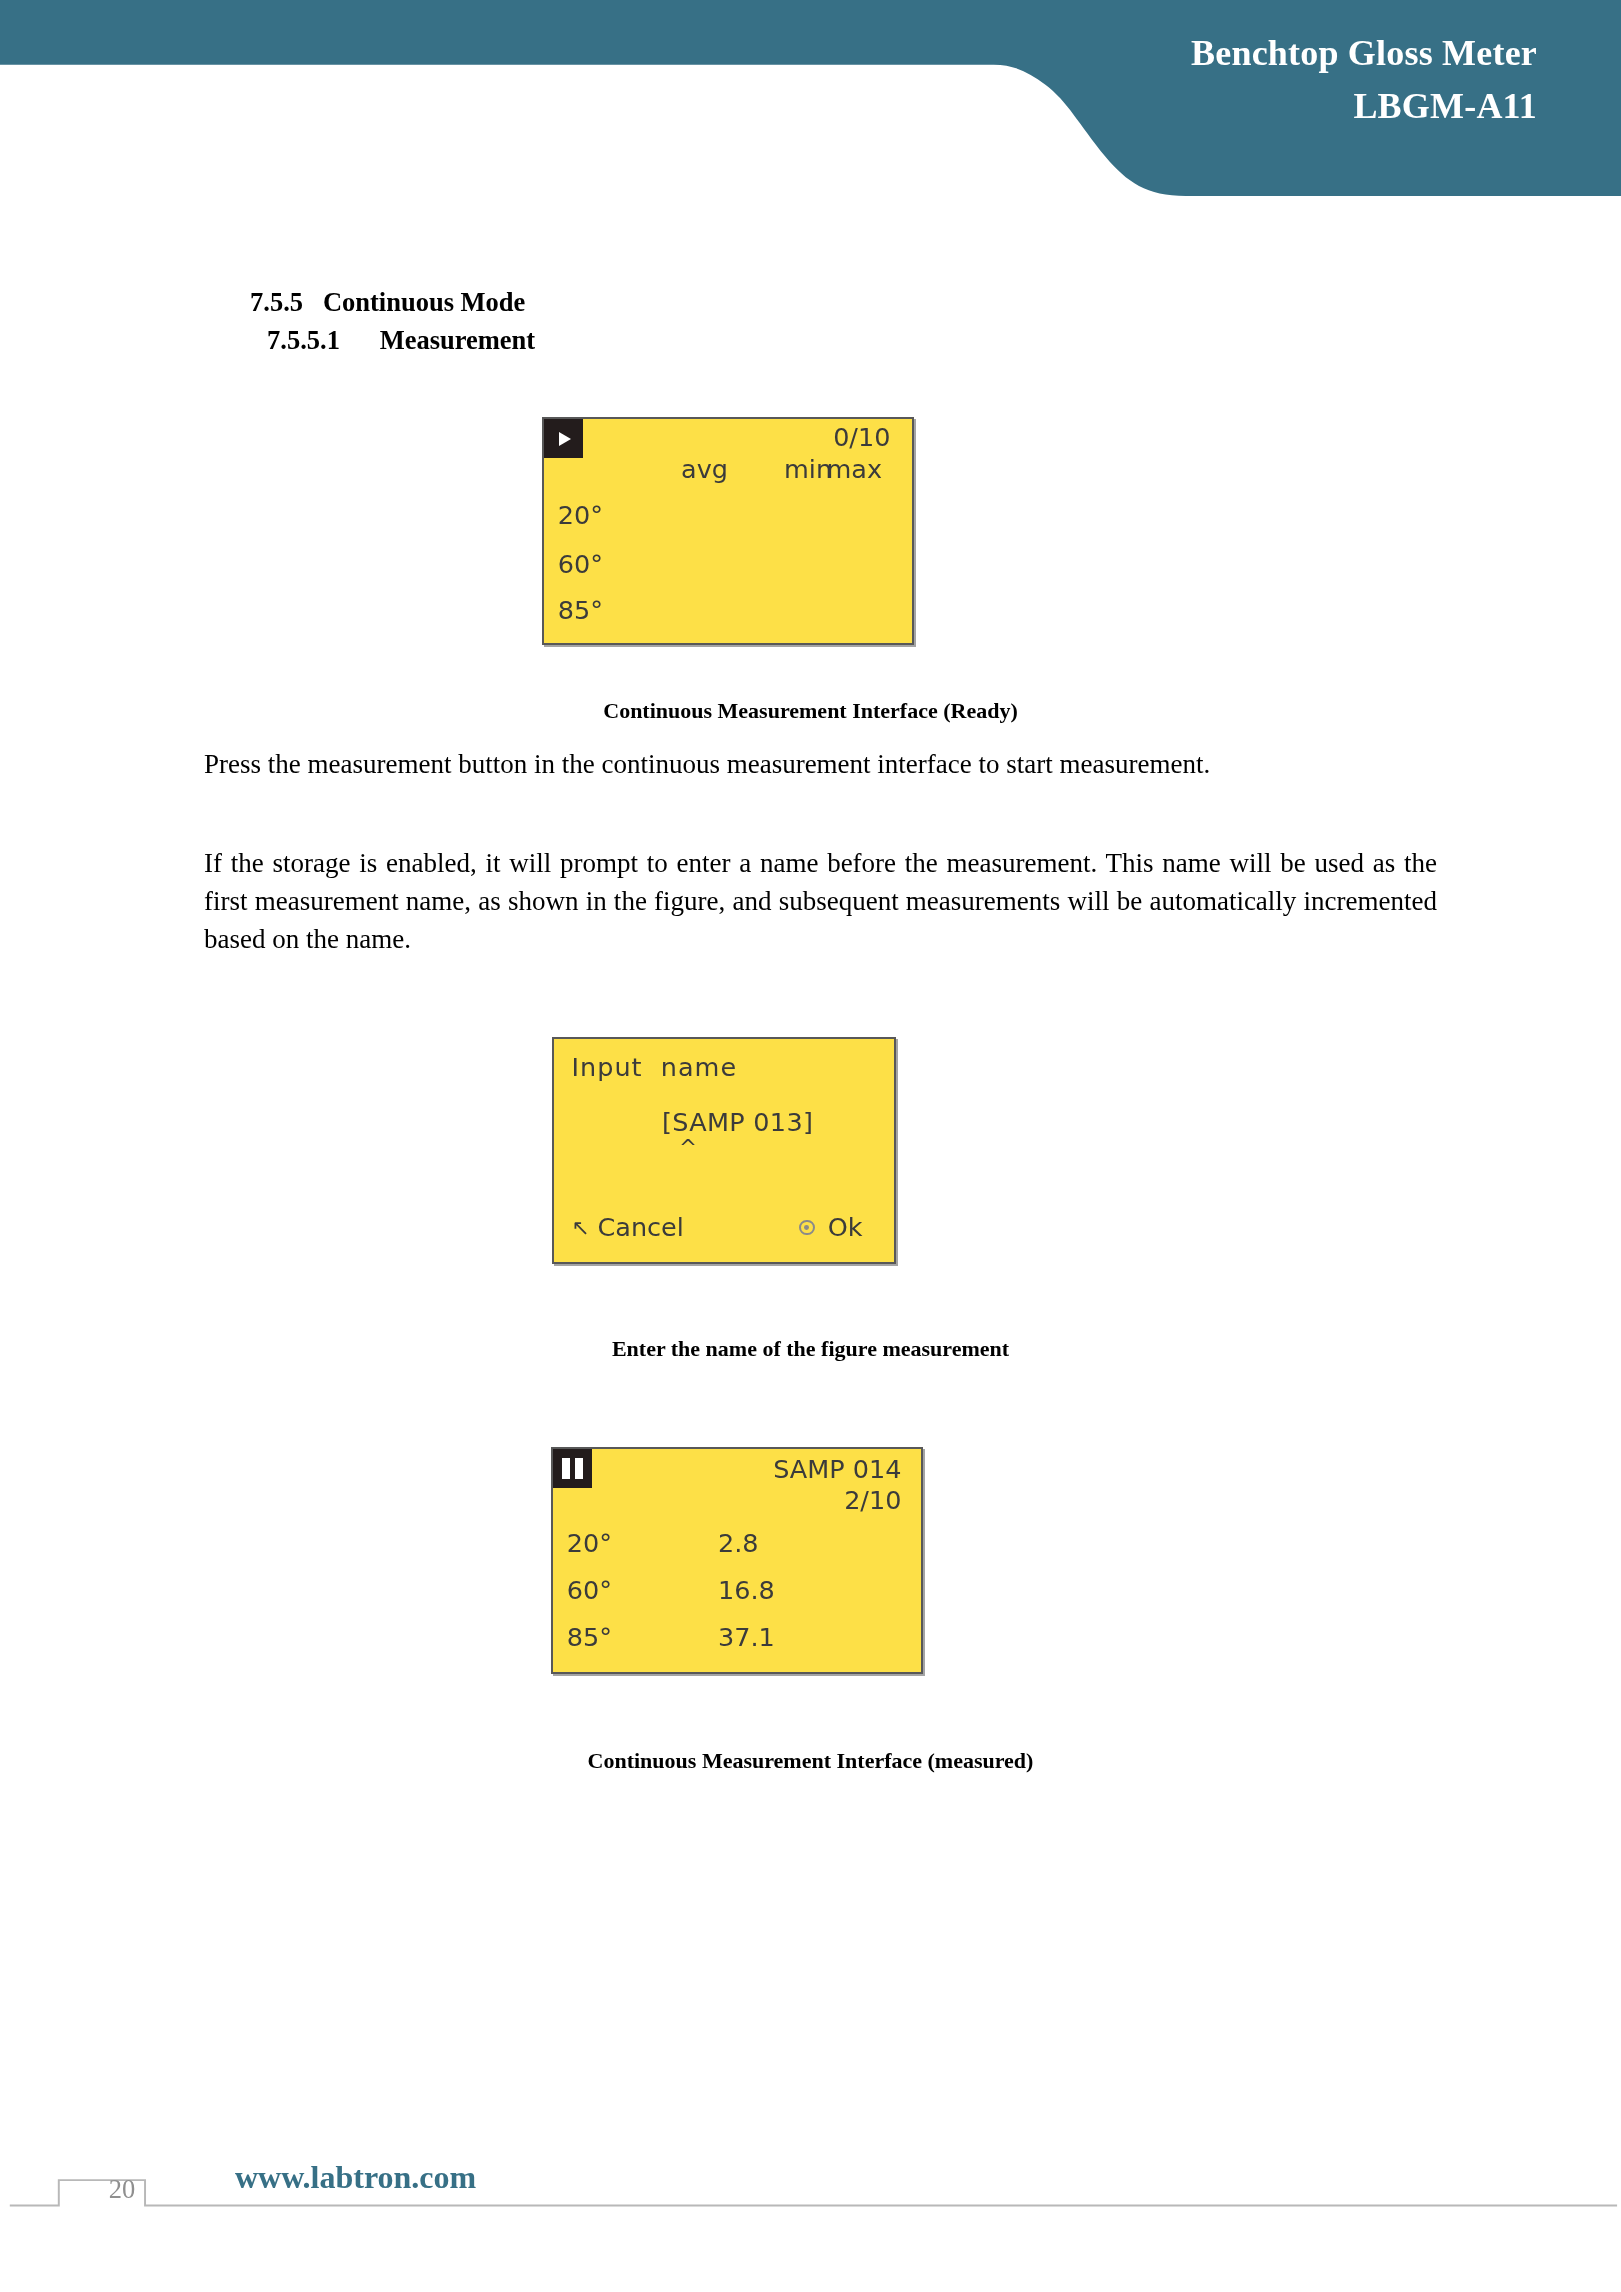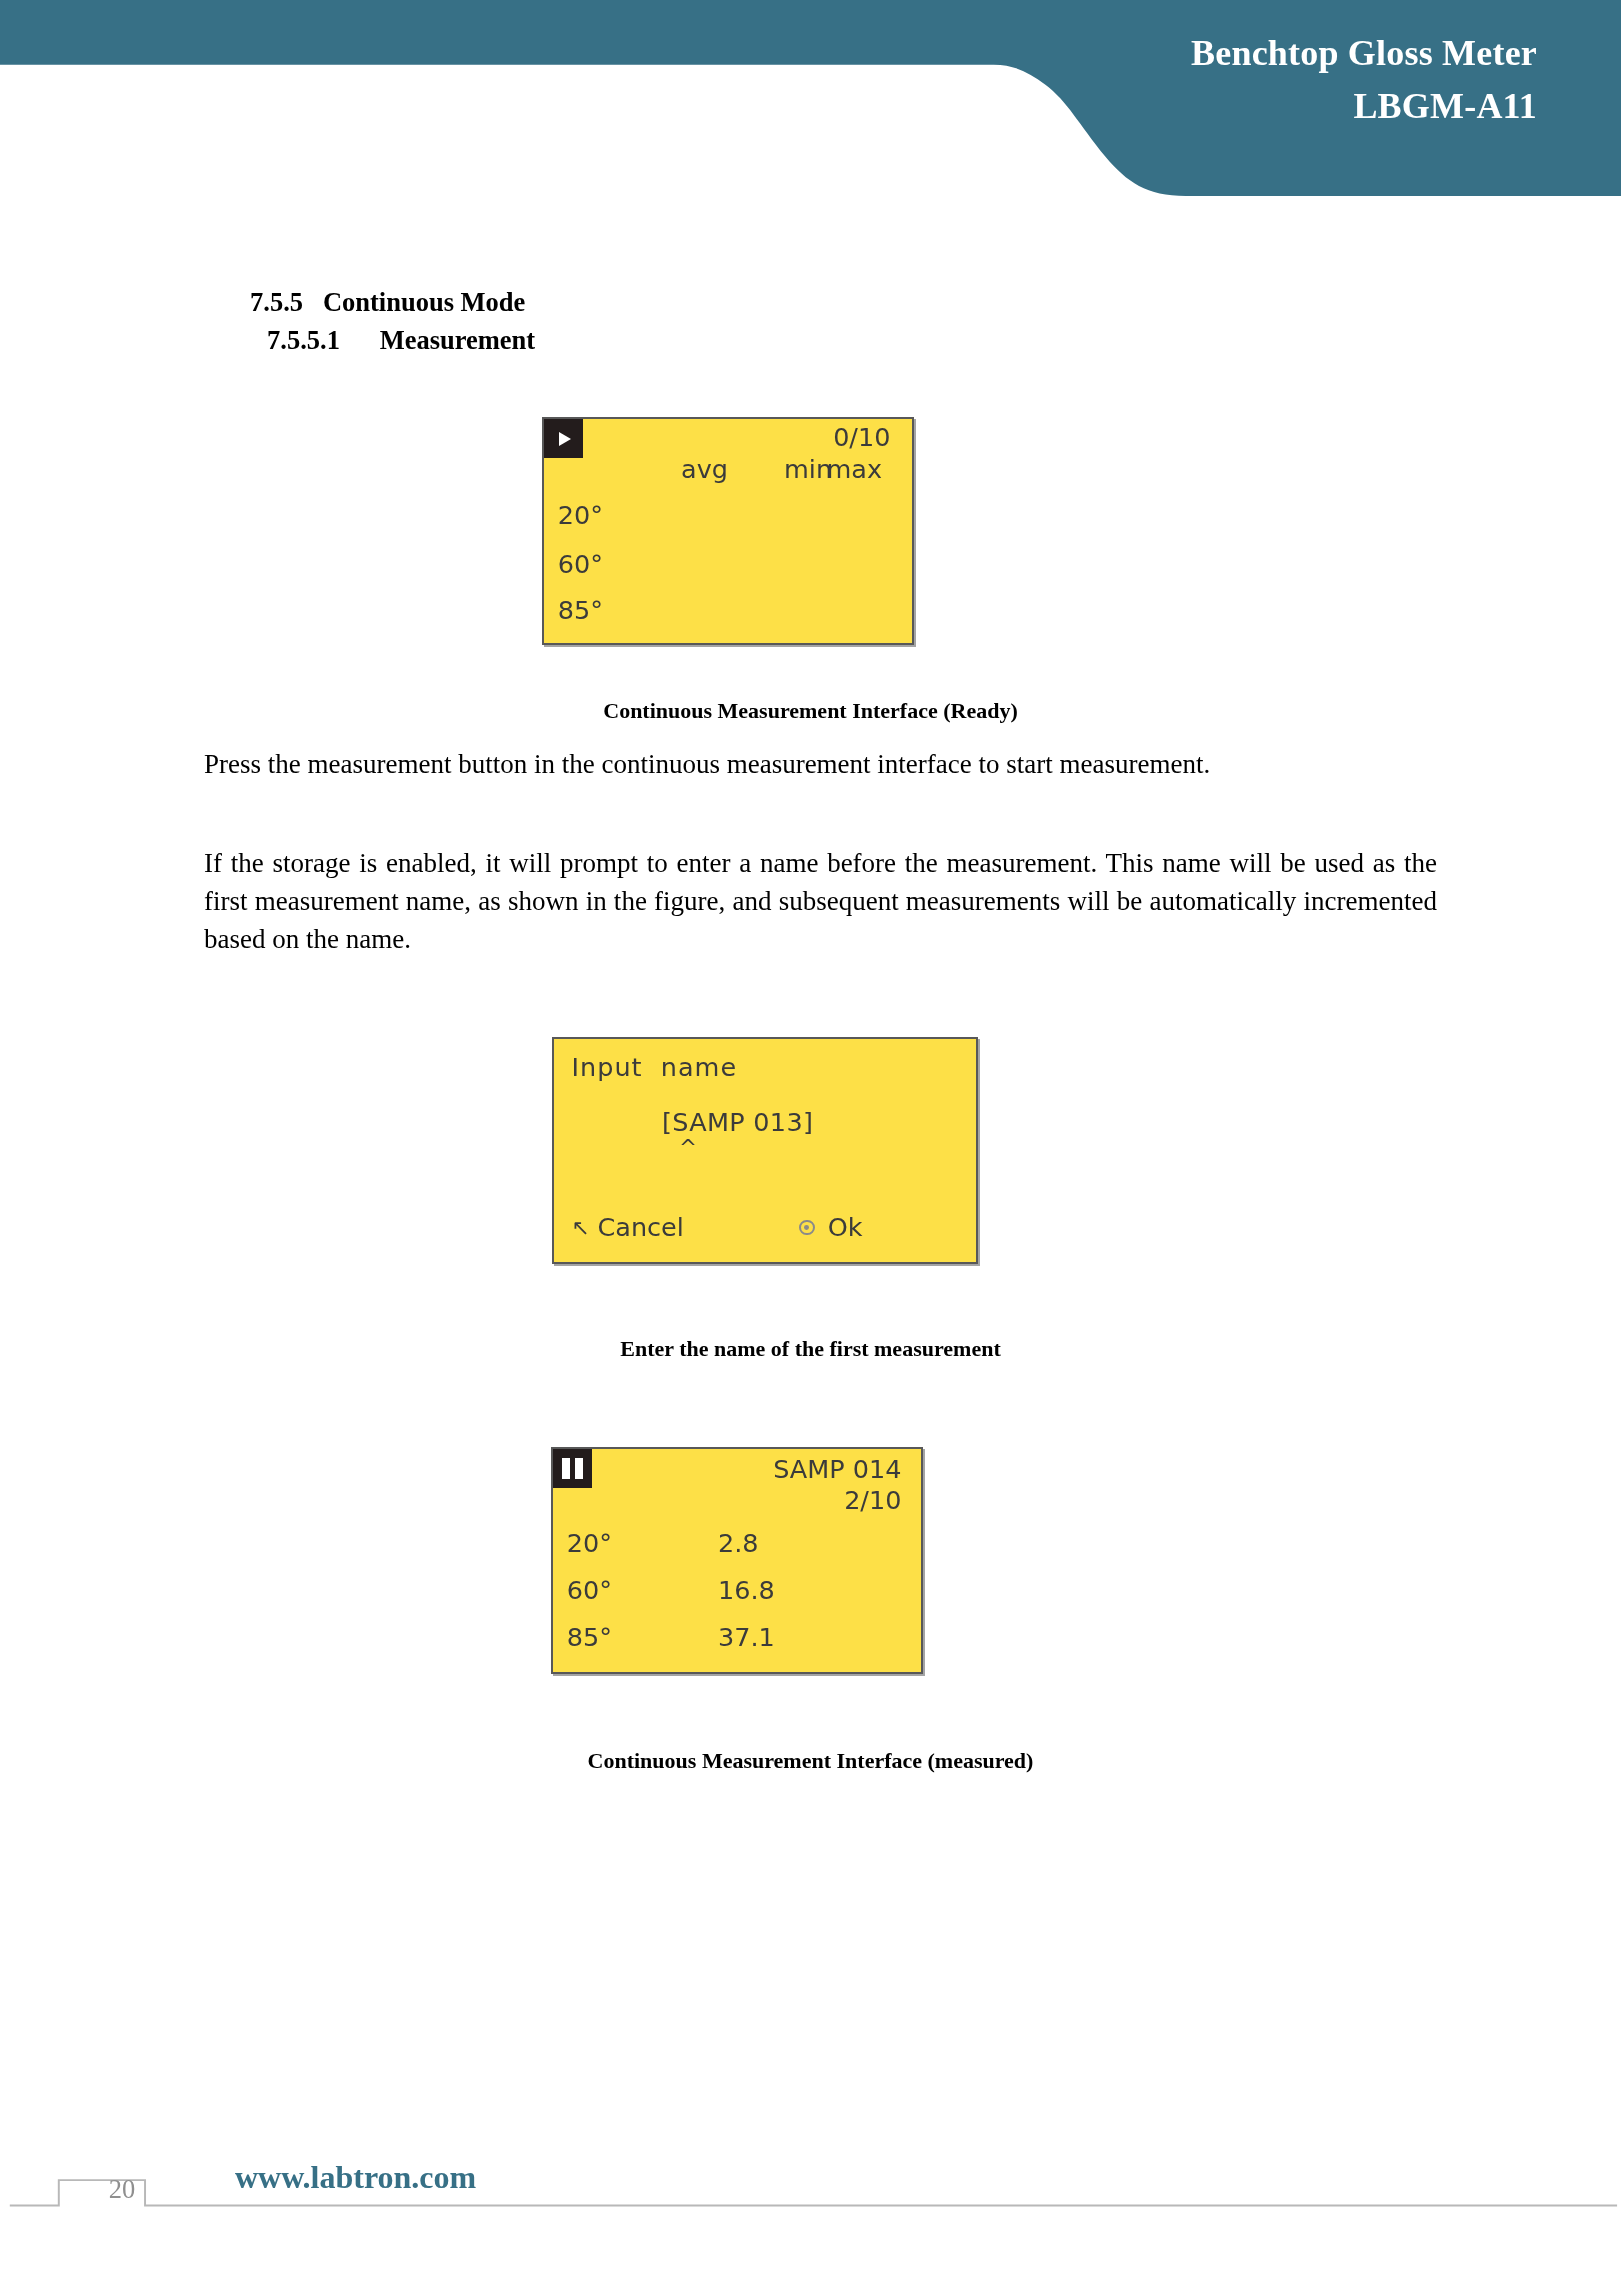--- a/index.html
+++ b/index.html
@@ -158,21 +158,21 @@
   #lcd1-avg     { left: 137px; top: 36px; }
   #lcd1-min     { left: 240px; top: 36px; }
   #lcd1-max     { left: 338px; top: 36px; text-align: right; transform: translateX(-100%); }
   #lcd1-a20     { left: 13.7px; top: 82px; }
   #lcd1-a60     { left: 13.7px; top: 131px; }
   #lcd1-a85     { left: 13.7px; top: 177px; }
 
   
   #lcd-inputname {
     left: 552px; top: 1037px;
-    width: 426px; height: 227px;
+    width: 344px; height: 227px;
   }
   #lcd2-title   { left: 17.6px; top: 13.7px; letter-spacing: 1px; }
   #lcd2-value   { left: 108px; top: 69px; letter-spacing: 0.3px; }
   #lcd2-caret   { left: 125px; top: 94px; font-size: 21.6px; }
   #lcd2-cancel  { left: 17.6px; top: 174px; display: flex; align-items: center; gap: 7.8px; }
   #lcd2-ok      { left: 245px; top: 174px; display: flex; align-items: center; gap: 13px; }
   .arrow-nw {
     display: inline-block;
     font-size: 21.6px;
     line-height: 21.6px;
@@ -295,21 +295,21 @@
         <span class="arrow-nw">↖</span>
         <span>Cancel</span>
       </div>
       <div class="lcd-txt" id="lcd2-ok">
         <span class="dot-circle"></span>
         <span>Ok</span>
       </div>
     </div>
   </div>
 
-  <div class="figure-caption" id="caption-entername">Enter the name of the first measurement</div>
+  <div class="figure-caption" id="caption-entername">Enter the name of the figure measurement</div>
 
   <div class="lcd" id="lcd-measured">
     <div class="lcd-inner">
       <div class="state-badge">
         <div class="pause-bars">
           <span></span>
             <span></span>
         </div>
       </div>
       <div class="lcd-txt" id="lcd3-name">SAMP 014</div>

